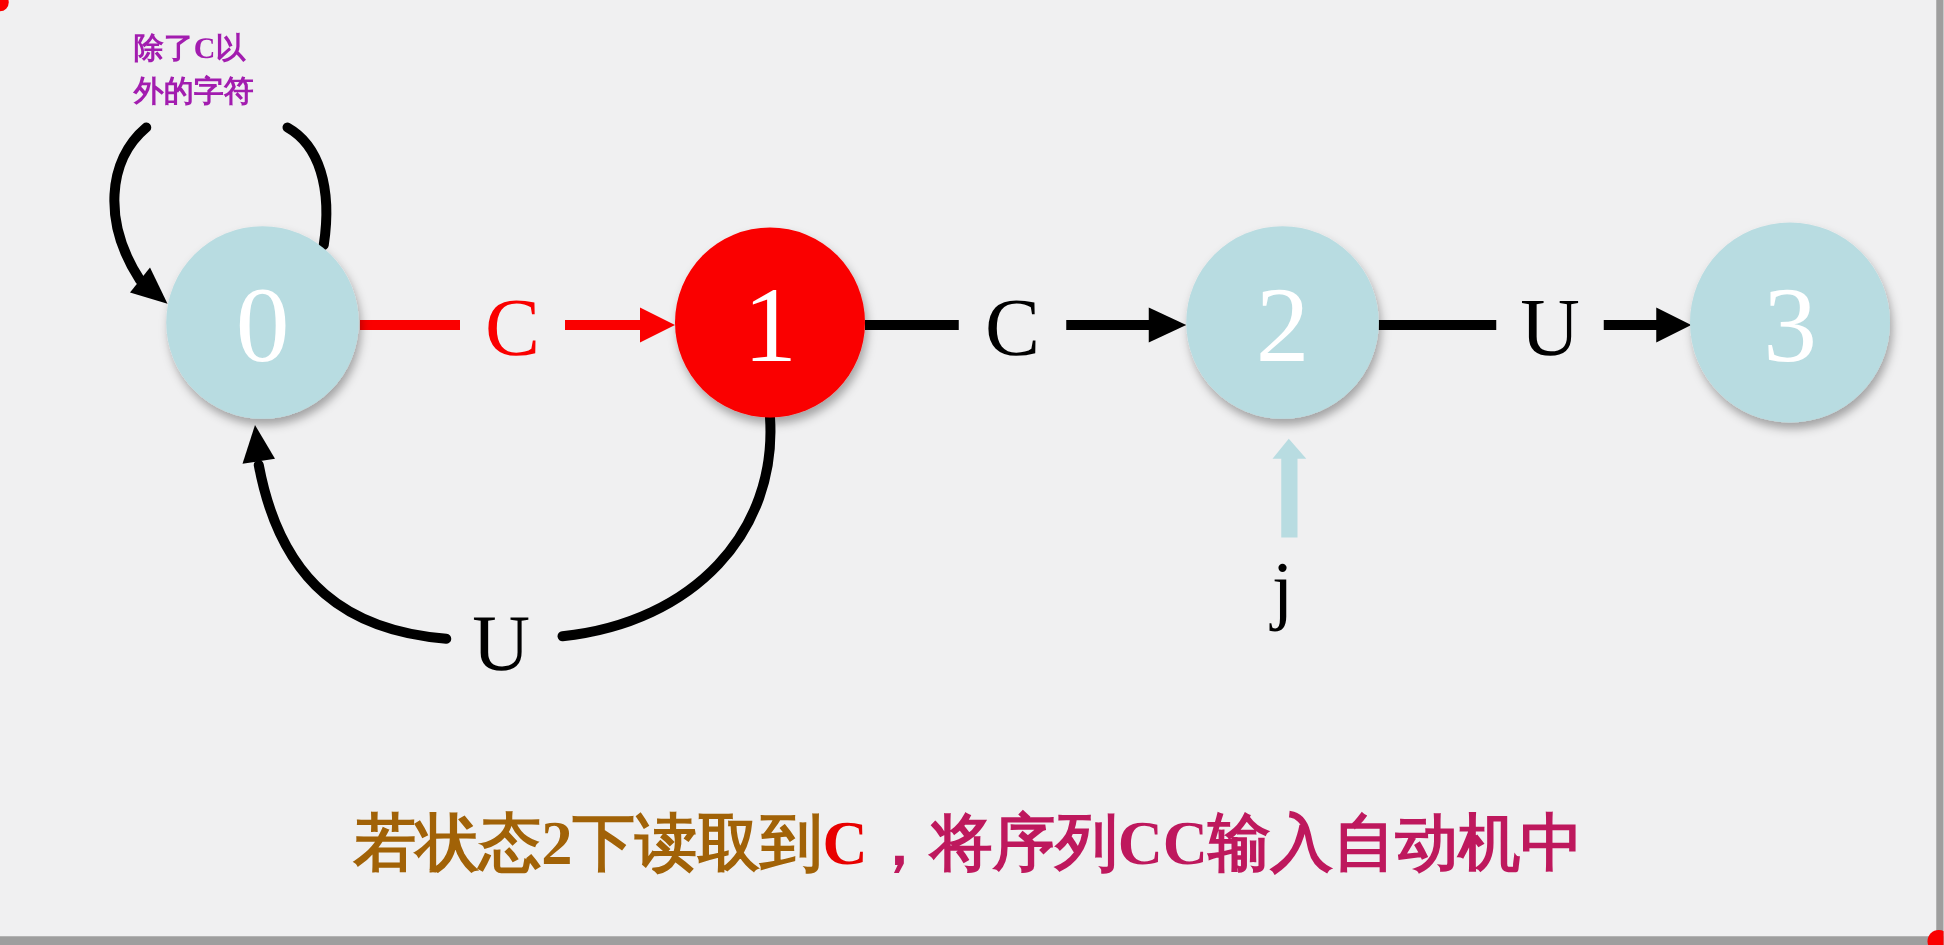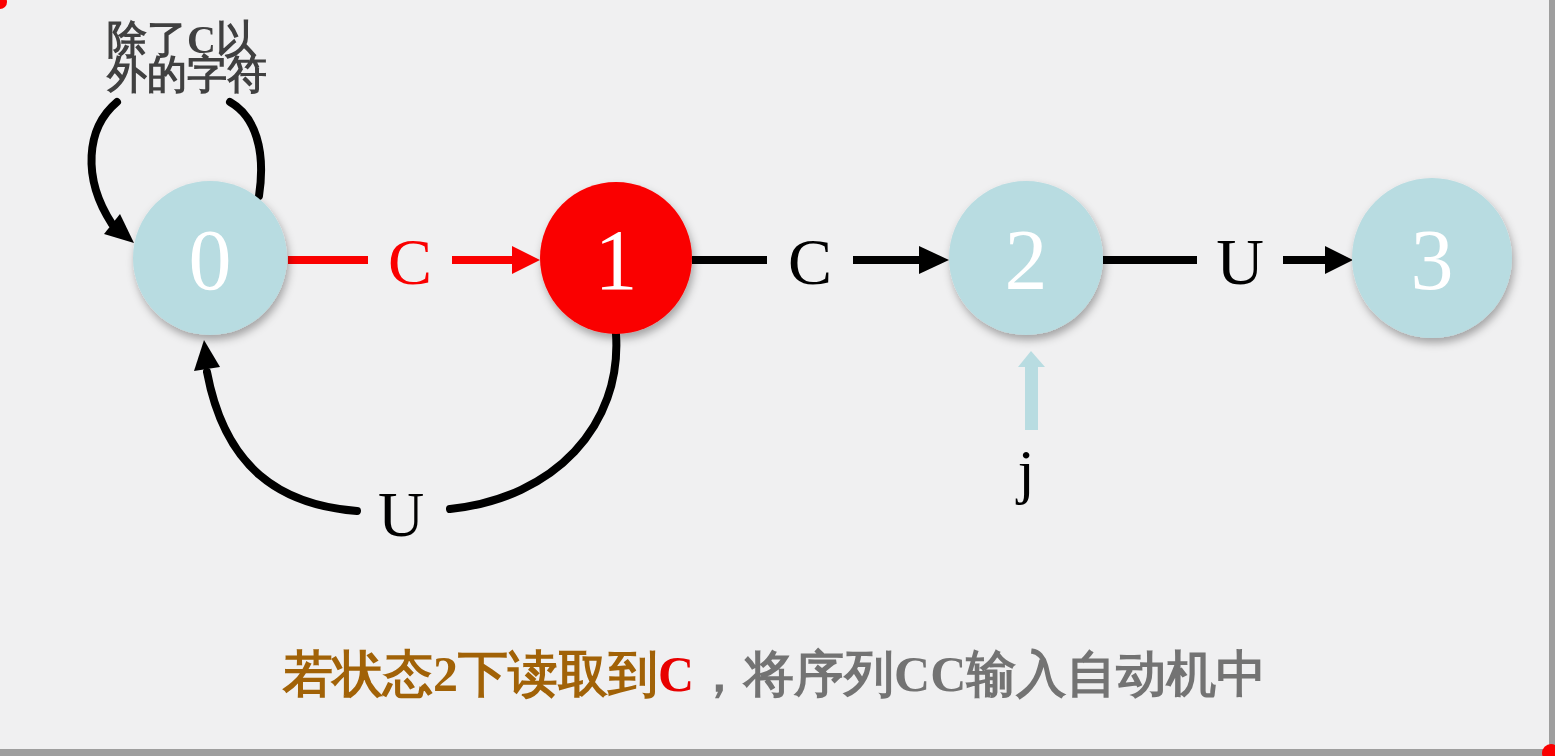--- a/index.html
+++ b/index.html
@@ -11,22 +11,22 @@
     font-family:"Liberation Serif", serif;
   }
   .stage svg{position:absolute;left:0;top:0;}
   svg text{font-family:"Liberation Serif", serif;}
   .state-label{font-size:86px;}
   .edge-label{font-size:66px;}
   .u-curve-label{font-size:64px;}
   .j-label{font-size:62px;}
   .loop-label{
     position:absolute;left:107px;top:22px;
-    font-size:40px;font-weight:bold;line-height:35px;
-    color:#404040;white-space:nowrap;
+    font-size:24px;font-weight:bold;line-height:35px;
+    color:#a21caf;white-space:nowrap;
   }
   .loop-label span{display:block;}
   .caption{
     position:absolute;left:283px;top:645px;
     font-size:50px;font-weight:bold;line-height:58px;
     white-space:nowrap;color:#000;
   }
 </style>
 </head>
 <body>
@@ -102,15 +102,15 @@
 
     <circle cx="0" cy="2" r="7" fill="#fa0000"></circle>
     <circle cx="1551" cy="753" r="9" fill="#fa0000"></circle>
   </svg>
 
   <div class="loop-label">
     <span>除了C以</span>
     <span>外的字符</span>
   </div>
 
-  <div class="caption"><span style="color: #a16207;">若状态2下读取到</span><span style="color: rgb(232, 0, 0);">C</span><span style="color: #737373; text-align: center;">，将序列CC输入自动机中</span></div>
+  <div class="caption"><span style="color: #a16207;">若状态2下读取到</span><span style="color: rgb(232, 0, 0);">C</span><span style="color: #be185d; text-align: center;">，将序列CC输入自动机中</span></div>
 
 </div>
 
 </body></html>

